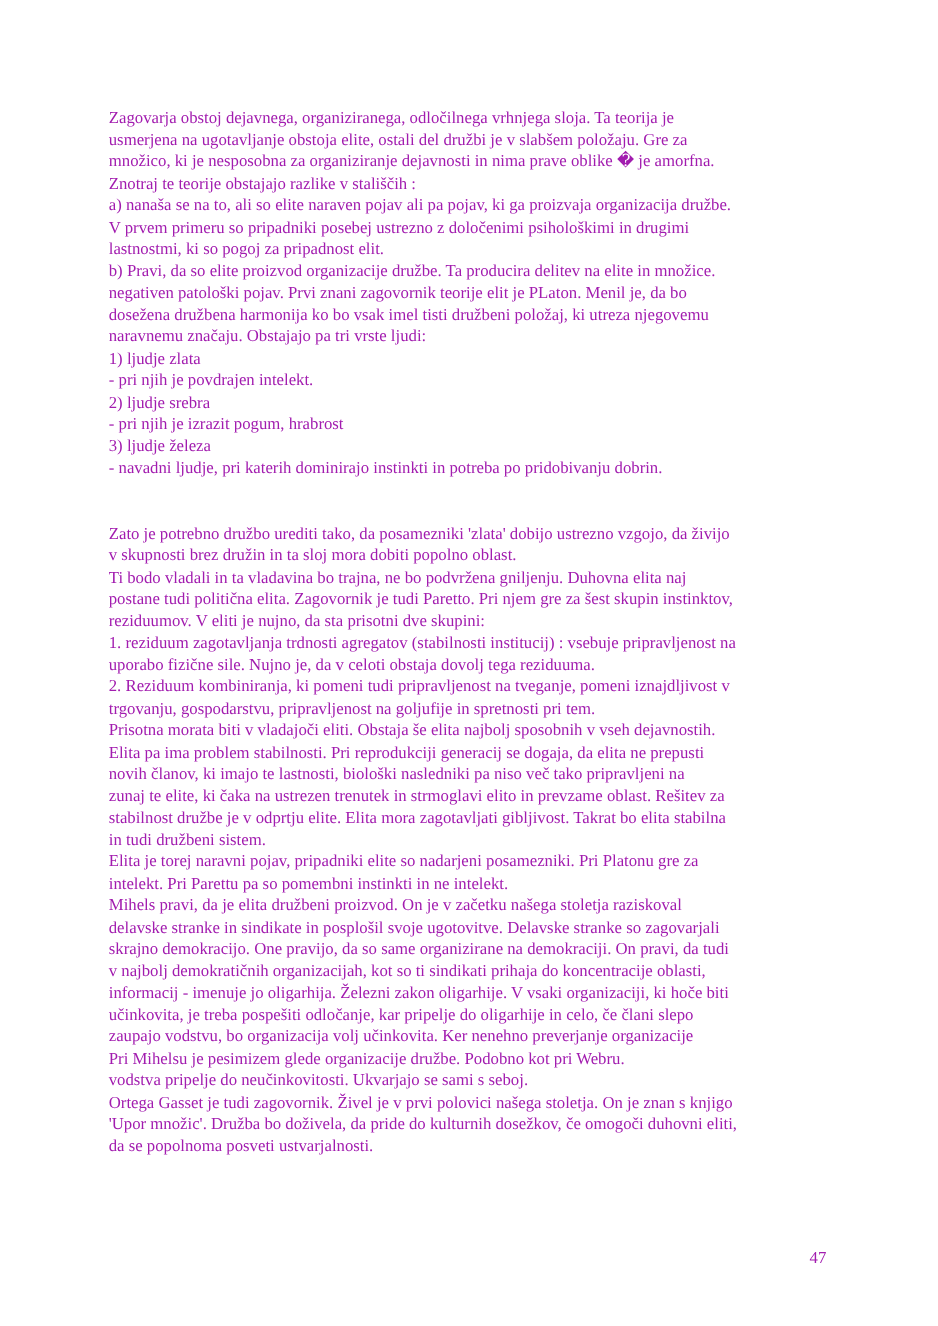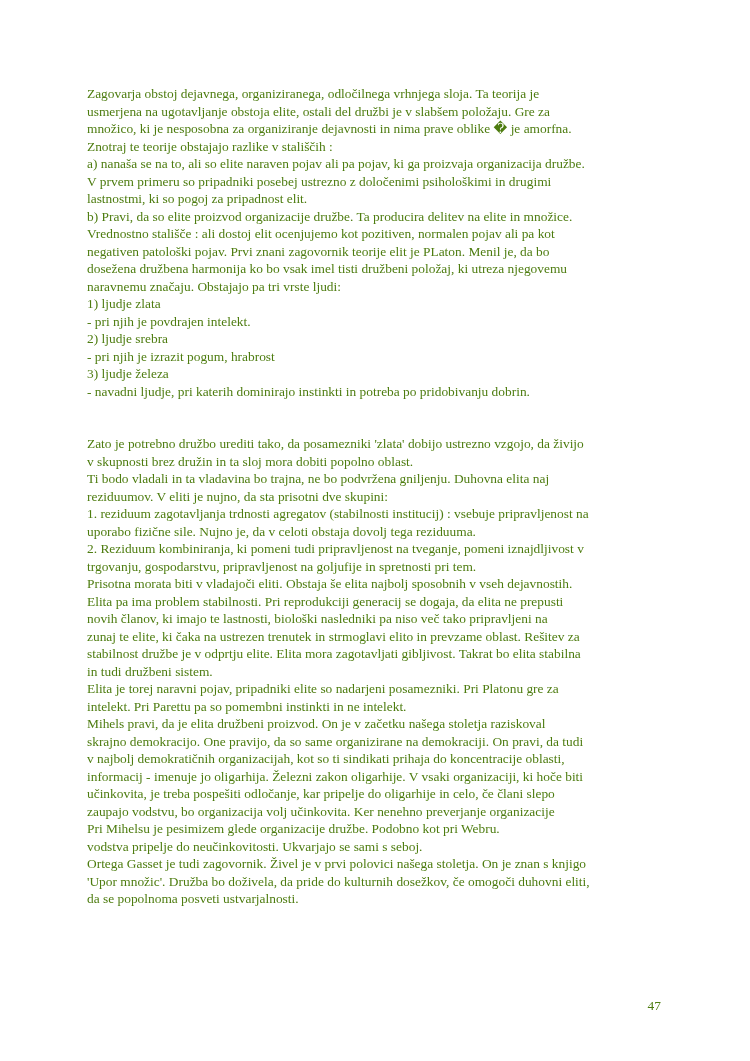--- a/index.html
+++ b/index.html
@@ -7,21 +7,21 @@
     padding: 0;
     background: #ffffff;
   }
   .page {
     position: relative;
     width: 750px;
     height: 1061px;
     background: #ffffff;
     overflow: hidden;
     font-family: "Liberation Serif", "DejaVu Serif", serif;
-    color: #4d7c0f;
+    color: #a21caf;
   }
   .text-block {
     position: absolute;
     left: 87px;
     top: 85px;
     width: 600px;
     font-size: 13.4px;
     line-height: 17.5px;
   }
   .line {
@@ -43,49 +43,50 @@
 <div class="page">
   <div class="text-block">
       <div class="line">Zagovarja obstoj dejavnega, organiziranega, odločilnega vrhnjega sloja. Ta teorija je</div>
       <div class="line">usmerjena na ugotavljanje obstoja elite, ostali del družbi je v slabšem položaju. Gre za</div>
       <div class="line">množico, ki je nesposobna za organiziranje dejavnosti in nima prave oblike � je amorfna.</div>
       <div class="line">Znotraj te teorije obstajajo razlike v stališčih :</div>
       <div class="line">a) nanaša se na to, ali so elite naraven pojav ali pa pojav, ki ga proizvaja organizacija družbe.</div>
       <div class="line">V prvem primeru so pripadniki posebej ustrezno z določenimi psihološkimi in drugimi</div>
       <div class="line">lastnostmi, ki so pogoj za pripadnost elit.</div>
       <div class="line">b) Pravi, da so elite proizvod organizacije družbe. Ta producira delitev na elite in množice.</div>
-      <div class="line">Vrednostno stališče : ali dostoj elit ocenjujemo kot pozitiven, normalen pojav ali pa kot</div>
       <div class="line">negativen patološki pojav. Prvi znani zagovornik teorije elit je PLaton. Menil je, da bo</div>
       <div class="line">dosežena družbena harmonija ko bo vsak imel tisti družbeni položaj, ki utreza njegovemu</div>
       <div class="line">naravnemu značaju. Obstajajo pa tri vrste ljudi:</div>
       <div class="line">1) ljudje zlata</div>
       <div class="line">- pri njih je povdrajen intelekt.</div>
       <div class="line">2) ljudje srebra</div>
       <div class="line">- pri njih je izrazit pogum, hrabrost</div>
       <div class="line">3) ljudje železa</div>
       <div class="line">- navadni ljudje, pri katerih dominirajo instinkti in potreba po pridobivanju dobrin.</div>
       <div class="line">&nbsp;</div>
       <div class="line">&nbsp;</div>
       <div class="line">Zato je potrebno družbo urediti tako, da posamezniki 'zlata' dobijo ustrezno vzgojo, da živijo</div>
       <div class="line">v skupnosti brez družin in ta sloj mora dobiti popolno oblast.</div>
       <div class="line">Ti bodo vladali in ta vladavina bo trajna, ne bo podvržena gniljenju. Duhovna elita naj</div>
+      <div class="line">postane tudi politična elita. Zagovornik je tudi Paretto. Pri njem gre za šest skupin instinktov,</div>
       <div class="line">reziduumov. V eliti je nujno, da sta prisotni dve skupini:</div>
       <div class="line">1. reziduum zagotavljanja trdnosti agregatov (stabilnosti institucij) : vsebuje pripravljenost na</div>
       <div class="line">uporabo fizične sile. Nujno je, da v celoti obstaja dovolj tega reziduuma.</div>
       <div class="line">2. Reziduum kombiniranja, ki pomeni tudi pripravljenost na tveganje, pomeni iznajdljivost v</div>
       <div class="line">trgovanju, gospodarstvu, pripravljenost na goljufije in spretnosti pri tem.</div>
       <div class="line">Prisotna morata biti v vladajoči eliti. Obstaja še elita najbolj sposobnih v vseh dejavnostih.</div>
       <div class="line">Elita pa ima problem stabilnosti. Pri reprodukciji generacij se dogaja, da elita ne prepusti</div>
       <div class="line">novih članov, ki imajo te lastnosti, biološki nasledniki pa niso več tako pripravljeni na</div>
       <div class="line">zunaj te elite, ki čaka na ustrezen trenutek in strmoglavi elito in prevzame oblast. Rešitev za</div>
       <div class="line">stabilnost družbe je v odprtju elite. Elita mora zagotavljati gibljivost. Takrat bo elita stabilna</div>
       <div class="line">in tudi družbeni sistem.</div>
       <div class="line">Elita je torej naravni pojav, pripadniki elite so nadarjeni posamezniki. Pri Platonu gre za</div>
       <div class="line">intelekt. Pri Parettu pa so pomembni instinkti in ne intelekt.</div>
       <div class="line">Mihels pravi, da je elita družbeni proizvod. On je v začetku našega stoletja raziskoval</div>
+      <div class="line">delavske stranke in sindikate in posplošil svoje ugotovitve. Delavske stranke so zagovarjali</div>
       <div class="line">skrajno demokracijo. One pravijo, da so same organizirane na demokraciji. On pravi, da tudi</div>
       <div class="line">v najbolj demokratičnih organizacijah, kot so ti sindikati prihaja do koncentracije oblasti,</div>
       <div class="line">informacij - imenuje jo oligarhija. Železni zakon oligarhije. V vsaki organizaciji, ki hoče biti</div>
       <div class="line">učinkovita, je treba pospešiti odločanje, kar pripelje do oligarhije in celo, če člani slepo</div>
       <div class="line">zaupajo vodstvu, bo organizacija volj učinkovita. Ker nenehno preverjanje organizacije</div>
       <div class="line">Pri Mihelsu je pesimizem glede organizacije družbe. Podobno kot pri Webru.</div>
       <div class="line">vodstva pripelje do neučinkovitosti. Ukvarjajo se sami s seboj.</div>
       <div class="line">Ortega Gasset je tudi zagovornik. Živel je v prvi polovici našega stoletja. On je znan s knjigo</div>
       <div class="line">'Upor množic'. Družba bo doživela, da pride do kulturnih dosežkov, če omogoči duhovni eliti,</div>
       <div class="line">da se popolnoma posveti ustvarjalnosti.</div>

